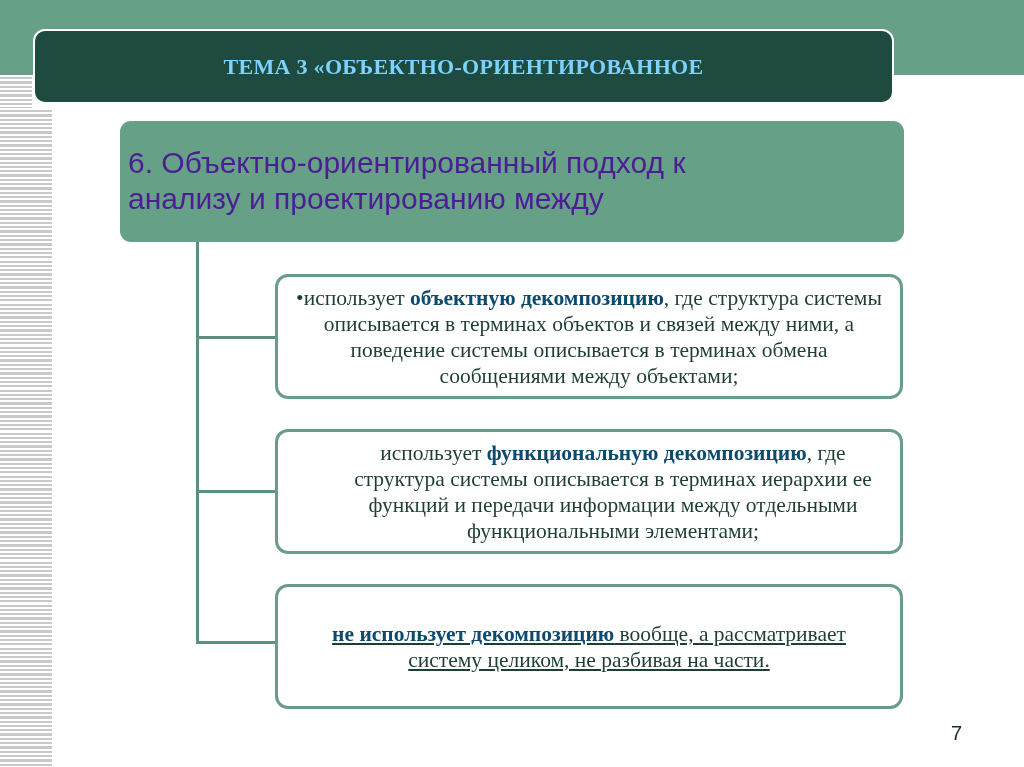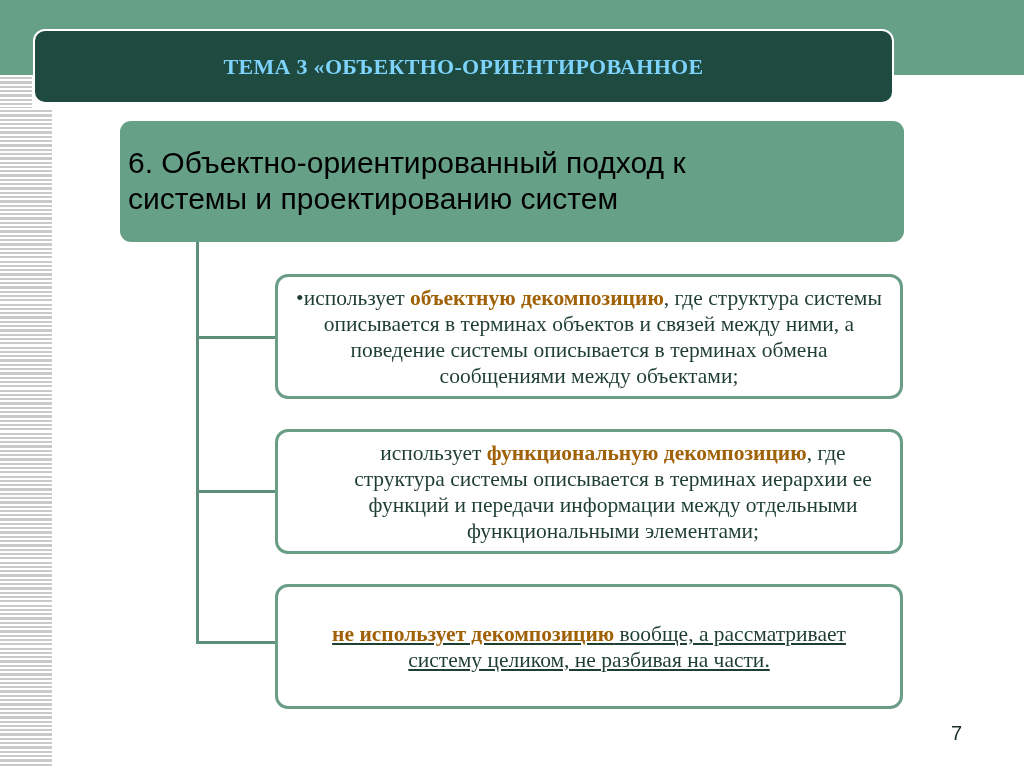--- a/index.html
+++ b/index.html
@@ -6,45 +6,45 @@
   body { width:1024px; height:767px; position:relative; overflow:hidden; background:#ffffff; font-family:"Liberation Serif", serif; }
   .top-band { position:absolute; left:0; top:0; width:1024px; height:75px; background:#66a086; }
   .stripes-narrow { position:absolute; left:0; top:75px; width:32px; height:33px;
     background: repeating-linear-gradient(to bottom, #ffffff 0px, #ffffff 2px, #c9c9c9 2px, #c9c9c9 4.3px); }
   .stripes { position:absolute; left:0; top:108px; width:52px; height:659px;
     background: repeating-linear-gradient(to bottom, #ffffff 0px, #ffffff 2px, #c9c9c9 2px, #c9c9c9 4.3px); }
   .header-box { position:absolute; left:33px; top:29px; width:857px; height:71px; background:#1e4a40;
     border:2px solid #ffffff; border-radius:12px; box-sizing:content-box; display:flex; align-items:center; justify-content:center; }
   .header-title { color:#7dd3fc; font-family:"Liberation Serif", serif; font-weight:bold; font-size:22px; line-height:29px; text-align:center; letter-spacing:0.3px; width:560px; }
   .title-box { position:absolute; left:120px; top:121px; width:784px; height:121px; background:#66a086; border-radius:11px; }
-  .title-text { position:absolute; left:8px; top:24px; color:#000000; font-family:"Liberation Sans", sans-serif; font-size:30px; line-height:36px; width:770px; }
+  .title-text { position:absolute; left:8px; top:24px; color:#4c1d95; font-family:"Liberation Sans", sans-serif; font-size:30px; line-height:36px; width:770px; }
   .line { position:absolute; background:#5e8f7b; }
   .box { position:absolute; left:275px; width:628px; background:#ffffff; border:3px solid #6a9d86; border-radius:13px; box-sizing:border-box;
     display:flex; align-items:center; justify-content:center; text-align:center; }
   .box-text { color:#1e3d33; font-family:"Liberation Serif", serif; font-size:21.5px; line-height:26px; padding:0 10px; }
-  .hl { color:#a16207; font-weight:bold; }
+  .hl { color:#0c4a6e; font-weight:bold; }
   .page-num { position:absolute; left:951px; top:722px; font-family:"Liberation Sans", sans-serif; font-size:20px; color:#1a2b26; }
 </style>
 </head>
 <body>
 
 <div class="top-band"></div>
 <div class="stripes-narrow"></div>
 <div class="stripes"></div>
 
 <div class="header-box">
   <div class="header-title">
     <div>ТЕМА 3 «ОБЪЕКТНО-ОРИЕНТИРОВАННОЕ</div>
   </div>
 </div>
 
 <div class="title-box">
   <div class="title-text">
     <div>6. Объектно-ориентированный подход к</div>
-    <div>системы и проектированию систем</div>
+    <div>анализу и проектированию между</div>
   </div>
 </div>
 
 <div class="line" style="left:196px; top:242px; width:3px; height:402px;"></div>
 <div class="line" style="left:196px; top:336px; width:80px; height:3px;"></div>
 <div class="line" style="left:196px; top:490px; width:80px; height:3px;"></div>
 <div class="line" style="left:196px; top:641px; width:80px; height:3px;"></div>
 
 <div class="box" style="top:274px; height:125px;">
   <div class="box-text"><span>•использует </span><span class="hl">объектную декомпозицию</span><span>, где структура системы описывается в терминах объектов и связей между ними, а поведение системы описывается в терминах обмена сообщениями между объектами;</span></div>

